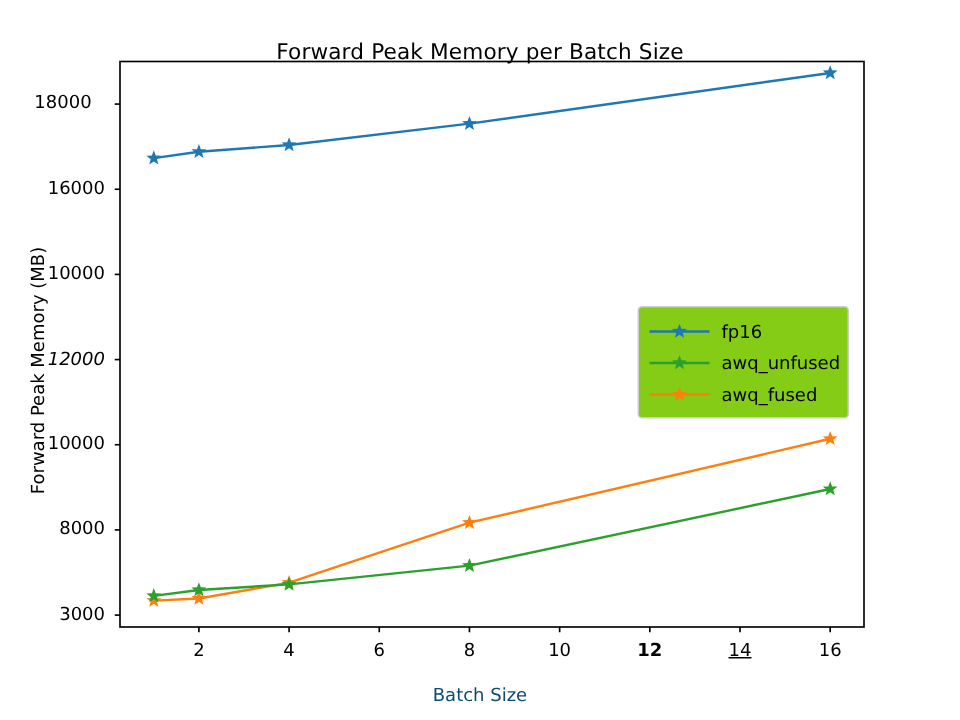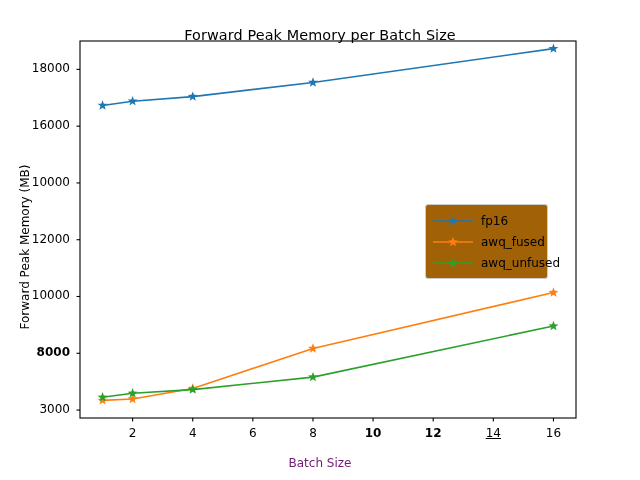--- a/index.html
+++ b/index.html
@@ -42,21 +42,21 @@
     font-size: 12px;
     color: #000000;
   }
   .xlabel {
     position: absolute;
     left: 80px;
     top: 456px;
     width: 480px;
     text-align: center;
     font-size: 12px;
-    color: #701a75;
+    color: #0c4a6e;
   }
   #plotsvg {
     position: absolute;
     left: 0; top: 0;
   }
   .ytick-label {
     position: absolute;
     text-align: right;
     font-size: 12px;
     color: #000000;
@@ -74,23 +74,23 @@
     text-align: center;
     font-size: 12px;
     color: #000000;
     width: 40px;
     top: 426px;
   }
   .legend-box {
     position: absolute;
     left: 425px;
     top: 204px;
-    width: 123px;
+    width: 141px;
     height: 75px;
-    background: #a16207;
+    background: #84cc16;
     border: 1px solid #cccccc;
     border-radius: 3px;
     box-sizing: border-box;
     padding: 5px 6px;
     text-align: right;
   }
   .legend-row {
     display: flex;
     align-items: center;
     height: 21px;
@@ -157,68 +157,68 @@
         <polygon points="312.97,371.92 314.25,375.35 317.92,375.51 315.05,377.80 316.03,381.33 312.97,379.30 309.91,381.33 310.89,377.80 308.02,375.51 311.69,375.35" fill="#2ca02c"></polygon>
         <polygon points="553.45,320.82 554.74,324.25 558.40,324.41 555.53,326.70 556.51,330.23 553.45,328.21 550.40,330.23 551.38,326.70 548.51,324.41 552.17,324.25" fill="#2ca02c"></polygon>
       </g>
     </svg>
 
   <div id="ytick-container">
       <div class="ytick-wrap" style="top: 410.051px;">
         <div class="ytick-label" style="top: -8px;">3000</div>
       </div>
       <div class="ytick-wrap" style="top: 353.274px;">
-        <div class="ytick-label" style="top: -8px; font-weight: bold;">8000</div>
+        <div class="ytick-label" style="top: -8px;">8000</div>
       </div>
       <div class="ytick-wrap" style="top: 296.497px;">
         <div class="ytick-label" style="top: -8px;">10000</div>
       </div>
       <div class="ytick-wrap" style="top: 239.72px;">
-        <div class="ytick-label" style="top: -8px;">12000</div>
+        <div class="ytick-label" style="top: -8px; font-style: italic;">12000</div>
       </div>
       <div class="ytick-wrap" style="top: 182.943px;">
         <div class="ytick-label" style="top: -8px;">10000</div>
       </div>
       <div class="ytick-wrap" style="top: 126.166px;">
         <div class="ytick-label" style="top: -8px;">16000</div>
       </div>
       <div class="ytick-wrap" style="top: 69.3886px;">
-        <div class="ytick-label" style="top: -8px;">18000</div>
+        <div class="ytick-label" style="top: -8px; text-align: center;">18000</div>
       </div>
     </div>
   <div id="xtick-container">
       <div class="xtick-label" style="left: 112.606px;">2</div>
       <div class="xtick-label" style="left: 172.727px;">4</div>
       <div class="xtick-label" style="left: 232.848px;">6</div>
       <div class="xtick-label" style="left: 292.97px;">8</div>
-      <div class="xtick-label" style="left: 353.091px; font-weight: bold;">10</div>
+      <div class="xtick-label" style="left: 353.091px;">10</div>
       <div class="xtick-label" style="left: 413.212px; font-weight: bold;">12</div>
       <div class="xtick-label" style="left: 473.333px; text-decoration: underline;">14</div>
       <div class="xtick-label" style="left: 533.455px;">16</div>
     </div>
 
   <div class="xlabel">Batch Size</div>
 
   <div class="legend-box">
     <div class="legend-row">
       <svg class="legend-swatch" viewBox="0 0 42 14">
           <line x1="1" y1="7" x2="41" y2="7" stroke="#1f77b4" stroke-width="1.6"></line>
           <polygon points="21.00,1.80 22.28,5.23 25.95,5.39 23.08,7.67 24.06,11.21 21.00,9.18 17.94,11.21 18.92,7.67 16.05,5.39 19.72,5.23" fill="#1f77b4"></polygon>
         </svg>
       <span class="legend-text">fp16</span>
     </div>
     <div class="legend-row">
       <svg class="legend-swatch" viewBox="0 0 42 14">
+          <line x1="1" y1="7" x2="41" y2="7" stroke="#2ca02c" stroke-width="1.6"></line>
+          <polygon points="21.00,1.80 22.28,5.23 25.95,5.39 23.08,7.67 24.06,11.21 21.00,9.18 17.94,11.21 18.92,7.67 16.05,5.39 19.72,5.23" fill="#2ca02c"></polygon>
+        </svg>
+      <span class="legend-text">awq_unfused</span>
+    </div>
+    <div class="legend-row">
+      <svg class="legend-swatch" viewBox="0 0 42 14">
           <line x1="1" y1="7" x2="41" y2="7" stroke="#ff7f0e" stroke-width="1.6"></line>
           <polygon points="21.00,1.80 22.28,5.23 25.95,5.39 23.08,7.67 24.06,11.21 21.00,9.18 17.94,11.21 18.92,7.67 16.05,5.39 19.72,5.23" fill="#ff7f0e"></polygon>
         </svg>
       <span class="legend-text">awq_fused</span>
     </div>
-    <div class="legend-row">
-      <svg class="legend-swatch" viewBox="0 0 42 14">
-          <line x1="1" y1="7" x2="41" y2="7" stroke="#2ca02c" stroke-width="1.6"></line>
-          <polygon points="21.00,1.80 22.28,5.23 25.95,5.39 23.08,7.67 24.06,11.21 21.00,9.18 17.94,11.21 18.92,7.67 16.05,5.39 19.72,5.23" fill="#2ca02c"></polygon>
-        </svg>
-      <span class="legend-text">awq_unfused</span>
-    </div>
   </div>
 
 </div>
 
 </body></html>

